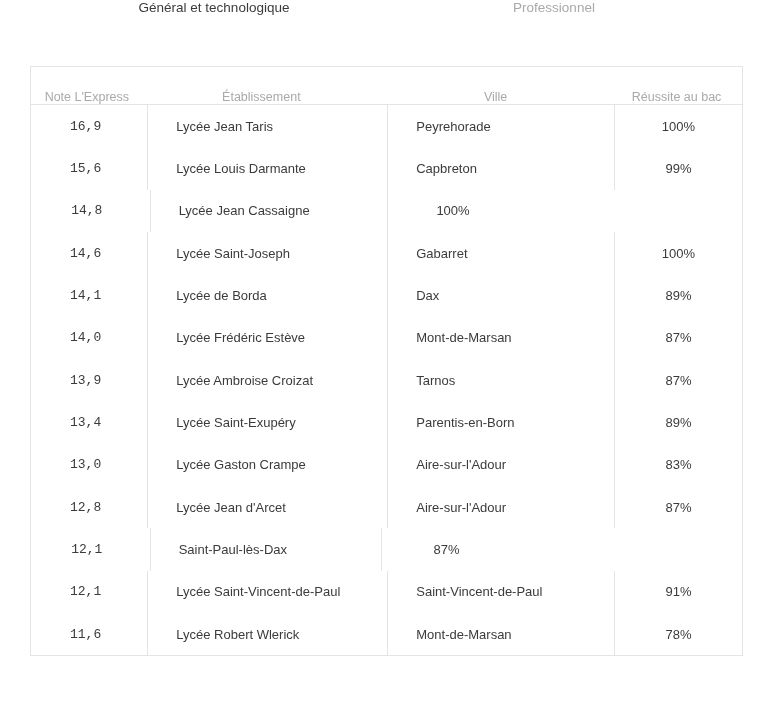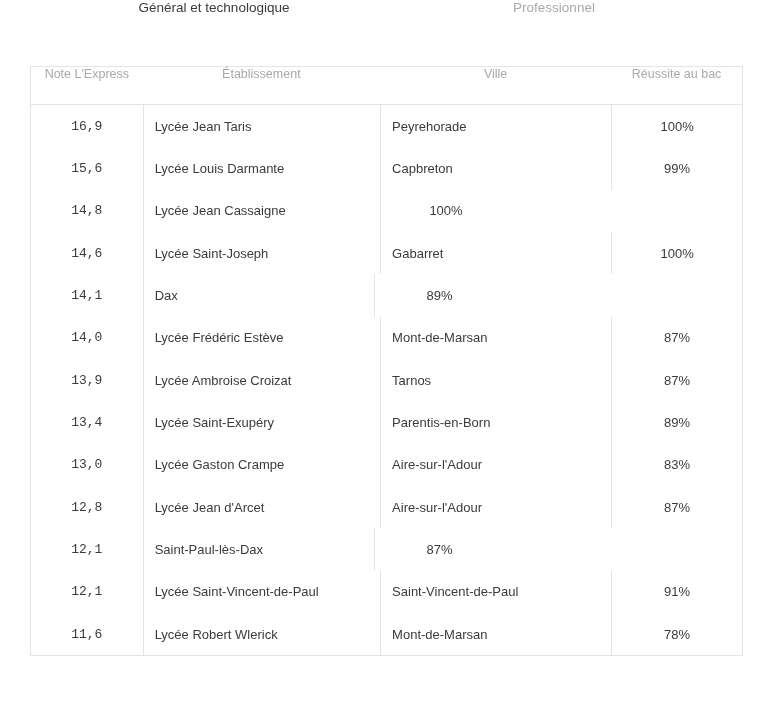--- a/index.html
+++ b/index.html
@@ -29,21 +29,21 @@
   .table-wrap {
     position: absolute;
     left: 30px; top: 66px;
     width: 713px;
     border: 1px solid var(--border, #e4e4e4);
     background: #fff;
   }
   .thead {
     display: flex;
     height: 38px;
-    align-items: flex-start;
+    align-items: flex-end;
     border-bottom: 1px solid var(--border, #e4e4e4);
   }
   .th {
     font-size: 12.5px;
     color: var(--muted, #adadad);
     text-align: center;
     white-space: nowrap;
   }
   .col-note  { width: 15.7%; }
   .col-etab  { width: 33.4%; }
@@ -53,22 +53,23 @@
   .cell {
     display: flex;
     align-items: center;
     font-size: 13px;
     color: var(--text, #3b3b3b);
     white-space: nowrap;
     overflow: hidden;
   }
   .cell.col-note { justify-content: center; font-family: Liberation Mono, monospace; }
   .cell.col-etab, .cell.col-ville {
-    padding-left: 11px;
+    padding-left: 28px;
     border-left: 1px solid var(--border, #e4e4e4);
+    margin-left: 7px;
   }
   .cell.col-taux {
     justify-content: center;
     border-left: 1px solid var(--border, #e4e4e4);
   }
 </style>
 </head>
 <body>
 
 <div class="tab-bar">
@@ -102,20 +103,21 @@
     <div class="cell col-taux">100%</div>
   </div>
       <div class="row">
     <div class="cell col-note">14,6</div>
     <div class="cell col-etab">Lycée Saint-Joseph</div>
     <div class="cell col-ville">Gabarret</div>
     <div class="cell col-taux">100%</div>
   </div>
       <div class="row">
     <div class="cell col-note">14,1</div>
+    <div class="cell col-etab">Lycée de Borda</div>
     <div class="cell col-ville">Dax</div>
     <div class="cell col-taux">89%</div>
   </div>
       <div class="row">
     <div class="cell col-note">14,0</div>
     <div class="cell col-etab">Lycée Frédéric Estève</div>
     <div class="cell col-ville">Mont-de-Marsan</div>
     <div class="cell col-taux">87%</div>
   </div>
       <div class="row">

